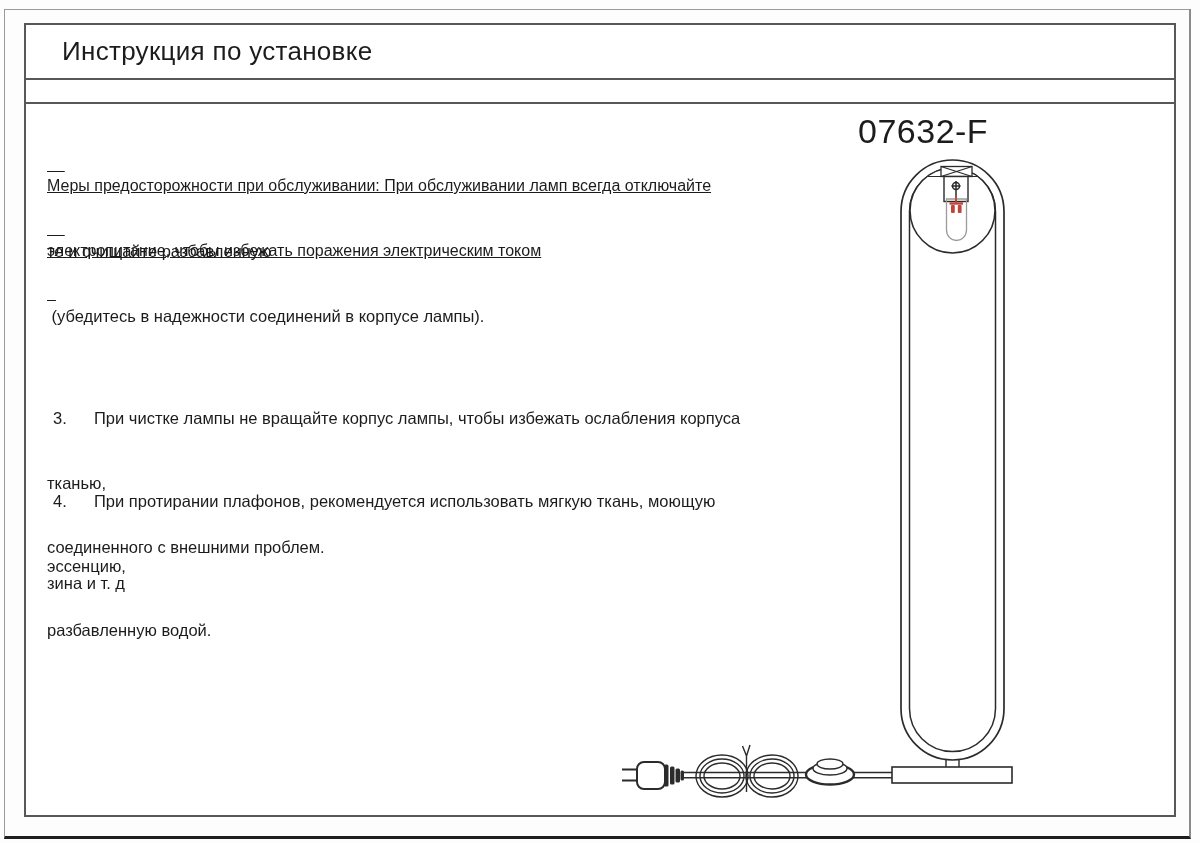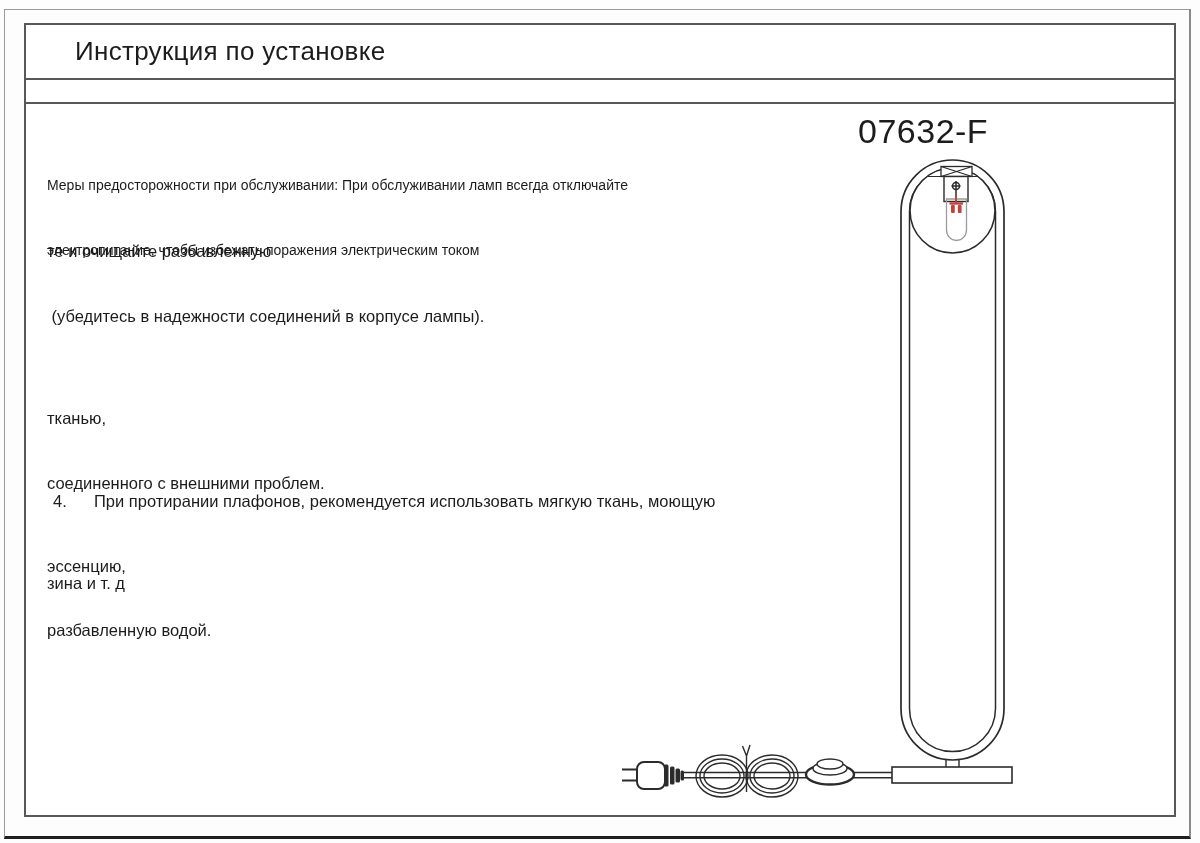--- a/index.html
+++ b/index.html
@@ -17,25 +17,25 @@
     border-bottom:3px solid #1f1f1f;
   }
   .sheet {
     position:absolute; left:24px; top:23px; width:1152px; height:794px;
     border:2px solid #585858; background:#ffffff;
   }
   .title-row {
     height:55px; border-bottom:2px solid #585858;
     display:flex; align-items:center; padding-left:36px;
   }
-  .page-title { font-size:26px; font-weight:400; letter-spacing:0.3px; white-space:pre;margin-left:13px; }
+  .page-title { font-size:26px; font-weight:400; letter-spacing:0.3px; white-space:pre; }
   .spacer-band { height:24px; border-bottom:2px solid #585858; }
   .intro {
     position:absolute; left:47px; top:132px;
-    font-size:14px; line-height:21.5px; white-space:pre;
+    font-size:16px; line-height:21.5px; white-space:pre;text-decoration:underline;
   }
   .item {
     position:absolute; left:47px;
     font-size:16.5px; line-height:21.5px; white-space:pre;
   }
   .item .first { padding-left:6px; }
   .item .num { display:inline-block; width:41px; }
   .model {
     position:absolute; left:858px; top:112px; width:194px;
     text-align:left; font-size:34px; font-weight:400; letter-spacing:0.5px;
@@ -61,20 +61,21 @@
     <div>электропитание, чтобы избежать поражения электрическим током</div>
   </div>
 
   <div class="item" style="top:198px">
     <div>те и очищайте разбавленную</div>
     <div> (убедитесь в надежности соединений в корпусе лампы).</div>
   </div>
 
 
   <div class="item" style="top:365px">
+    <div class="first"><span class="num">3.</span><span>При чистке лампы не вращайте корпус лампы, чтобы избежать ослабления корпуса</span></div>
     <div>тканью,</div>
     <div>соединенного с внешними проблем.</div>
   </div>
 
   <div class="item" style="top:448px">
     <div class="first"><span class="num">4.</span><span>При протирании плафонов, рекомендуется использовать мягкую ткань, моющую</span></div>
     <div>эссенцию,</div>
     <div>разбавленную водой.</div>
   </div>
 

